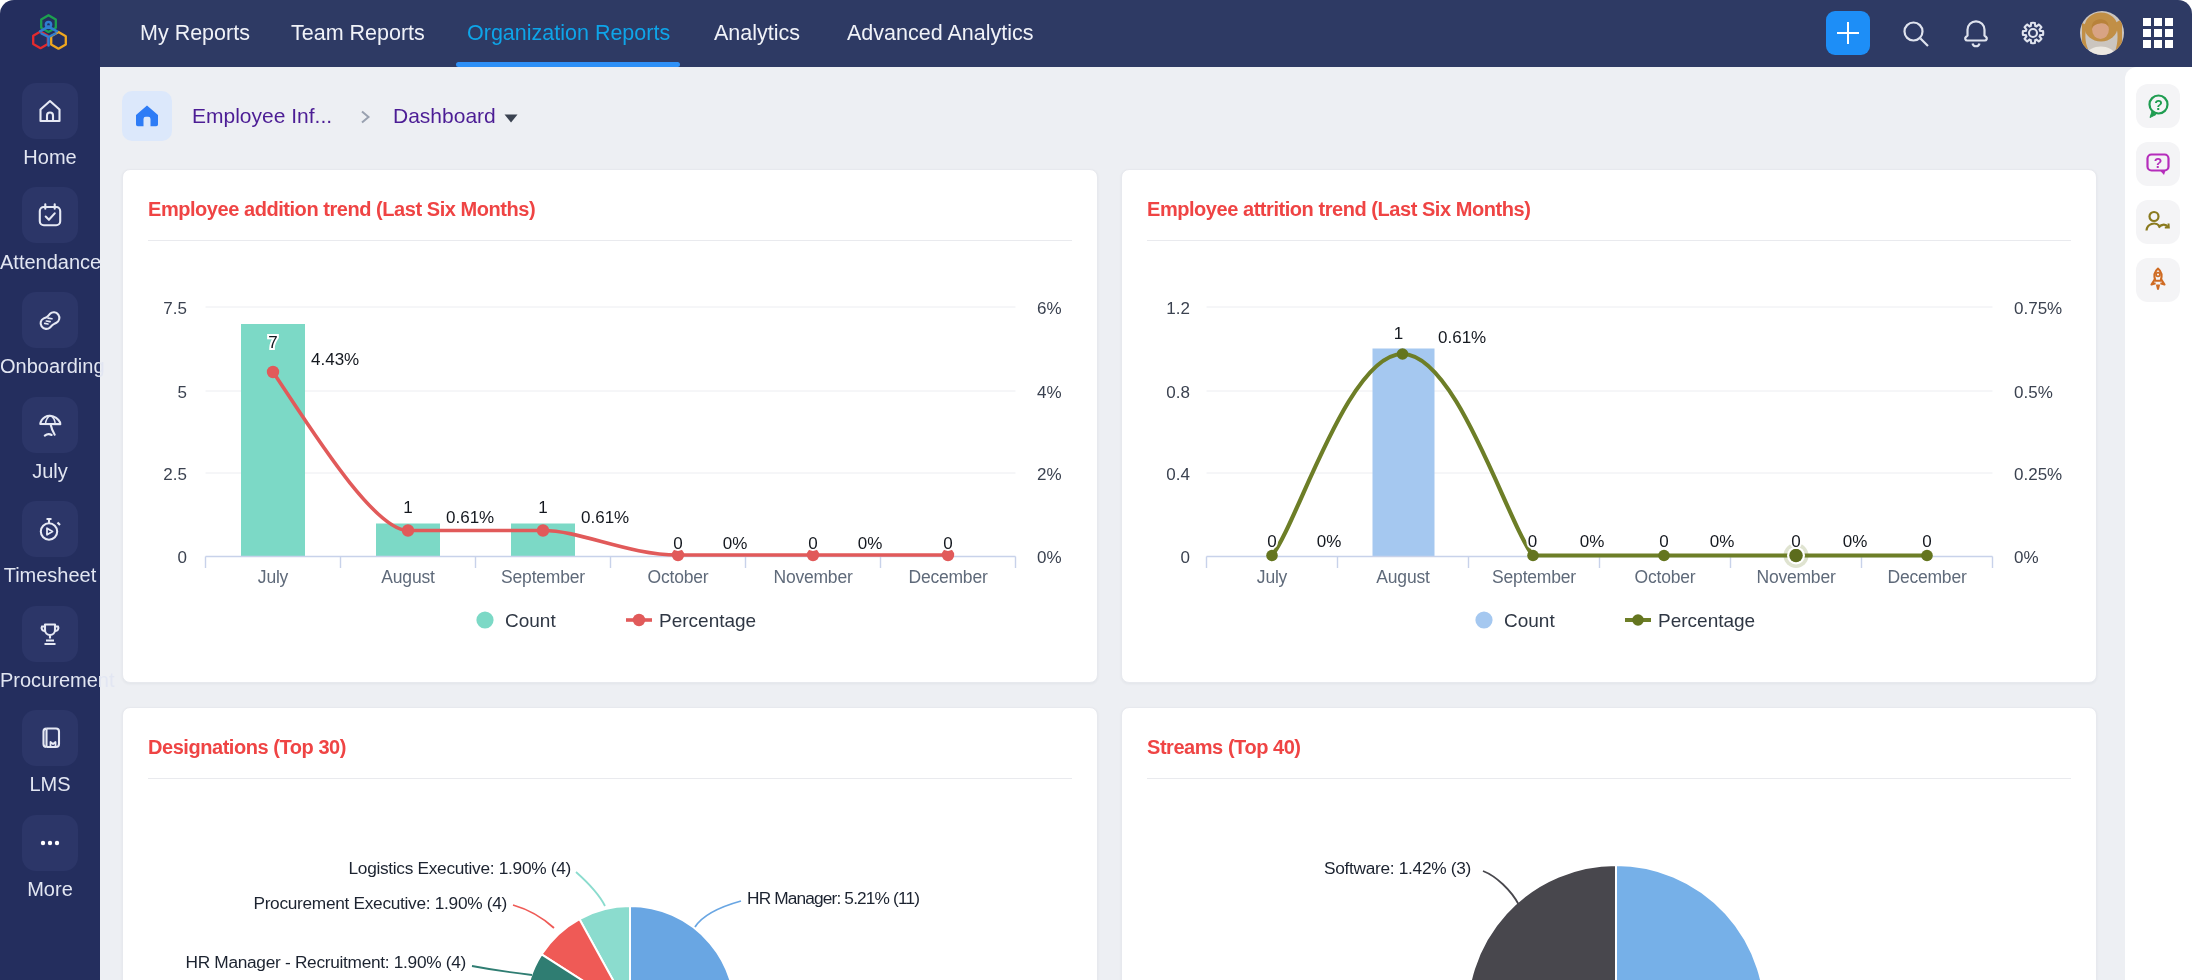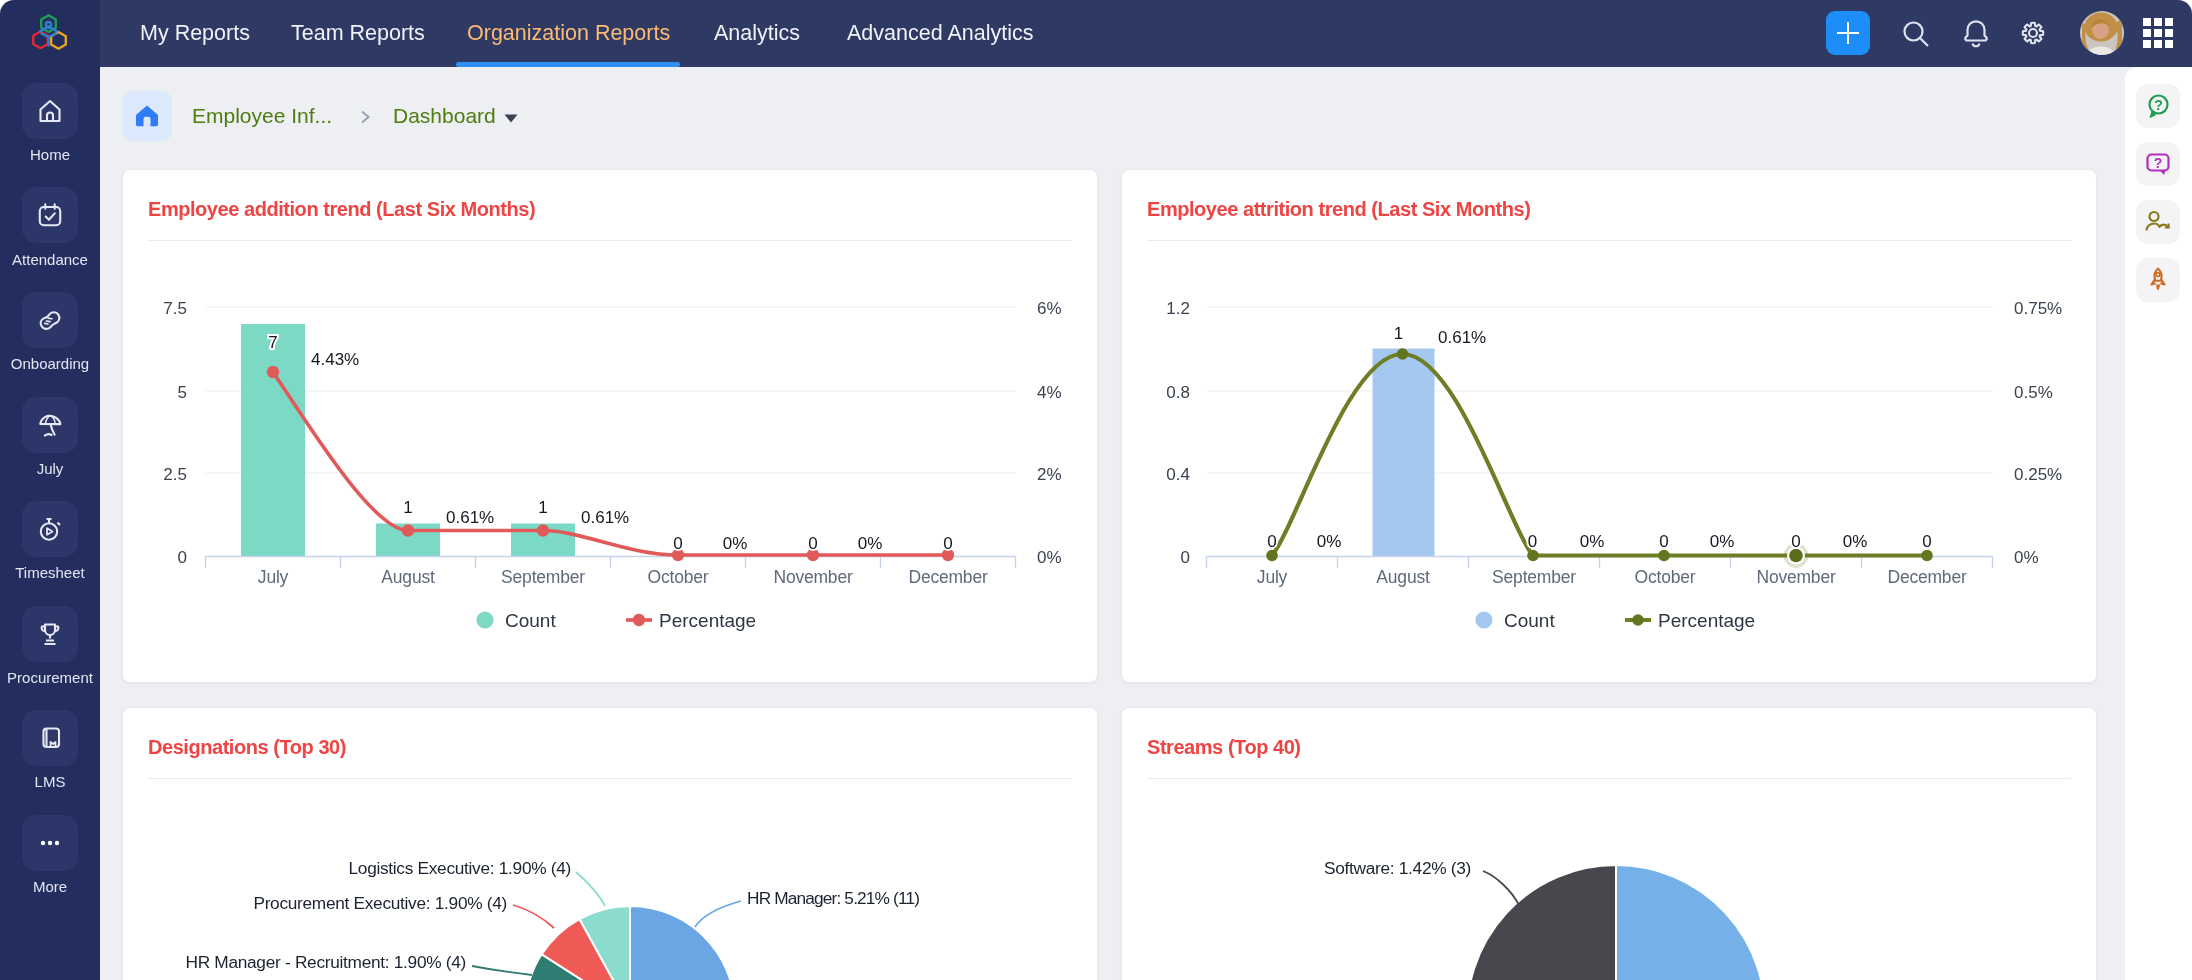--- a/index.html
+++ b/index.html
@@ -7,39 +7,39 @@
   font-family:"Liberation Sans", sans-serif; }
 .abs { position:absolute; }
 #stage { position:relative; width:2192px; height:980px; background:#fff; }
 
 
 #sidebar { left:0; top:0; width:100px; height:980px; background:#242e5e;
   border-top-left-radius:14px; }
 .sbtn { position:absolute; left:22px; width:56px; height:56px; background:#2c3668;
   border-radius:14px; display:flex; align-items:center; justify-content:center; }
 .slab { position:absolute; left:0; width:100px; text-align:center; color:#e2e6f2;
-  font-size:15px; }
+  font-size:20px; }
 
 
 #navbar { left:100px; top:0; width:2092px; height:67px; background:#2e3a64;
   border-top-right-radius:14px; }
 .tab { position:absolute; top:0; height:84px; line-height:67px; color:#f0f2f8;
   font-size:21.5px; font-weight:500; white-space:nowrap; }
 #tabline { position:absolute; height:5px; bottom:0; background:#2e90f7; border-radius:3px; }
 
 
 #content { left:100px; top:67px; width:2092px; height:913px; background:#edeff3; }
 #rightbar { left:2125px; top:67px; width:67px; height:913px; background:#fff; border-top-left-radius:12px; }
 .ricon { position:absolute; left:2136px; width:44px; height:44px; background:#f4f4f6;
   border-radius:12px; display:flex; align-items:center; justify-content:center; }
 
 
 #homebtn { left:122px; top:91px; width:50px; height:50px; background:#dce8fb;
   border-radius:10px; display:flex; align-items:center; justify-content:center; }
-.bc { position:absolute; top:104px; font-size:21px; color:#4d7c0f; font-weight:500;
+.bc { position:absolute; top:104px; font-size:21px; color:#4c1d95; font-weight:500;
   white-space:nowrap; }
 
 
 .card { position:absolute; width:976px; background:#fff; border-radius:8px;
   border:1px solid #e7e9ee; box-shadow:0 1px 3px rgba(20,30,60,0.05); }
 .ctitle { position:absolute; left:25px; top:28px; font-size:20px; font-weight:600;
   color:#ef4444; letter-spacing:-0.45px; }
 .cdivider { position:absolute; left:25px; top:70px; right:25px; height:1px; background:#e9eaee; }
 .csvg { position:absolute; left:0; top:0; }
 </style>
@@ -144,21 +144,21 @@
       <circle cx="8" cy="15" r="2.2"></circle>
           <circle cx="15" cy="15" r="2.2"></circle>
           <circle cx="22" cy="15" r="2.2"></circle>
     </svg>
       </div>
     <div class="slab" style="top:878px;">More</div>
   </div>
   <div id="navbar" class="abs">
     <div class="tab" style="left:40px;">My Reports</div>
     <div class="tab" style="left:191px;">Team Reports</div>
-    <div class="tab" style="left:367px; color:#fdba74;">Organization Reports</div>
+    <div class="tab" style="left:367px; color:#0ea5e9;">Organization Reports</div>
     <div class="tab" style="left:614px;">Analytics</div>
     <div class="tab" style="left:747px;">Advanced Analytics</div>
     <div id="tabline" style="left:356px; width:224px;"></div>
 
     <div class="abs" style="left:1726px; top:11px; width:44px; height:44px; background:#1d8ef7; border-radius:9px;">
       <svg width="44" height="44">
           <g stroke="#fff" stroke-width="2">
             <line x1="11" y1="22" x2="33" y2="22"></line>
             <line x1="22" y1="11" x2="22" y2="33"></line>
           </g>

